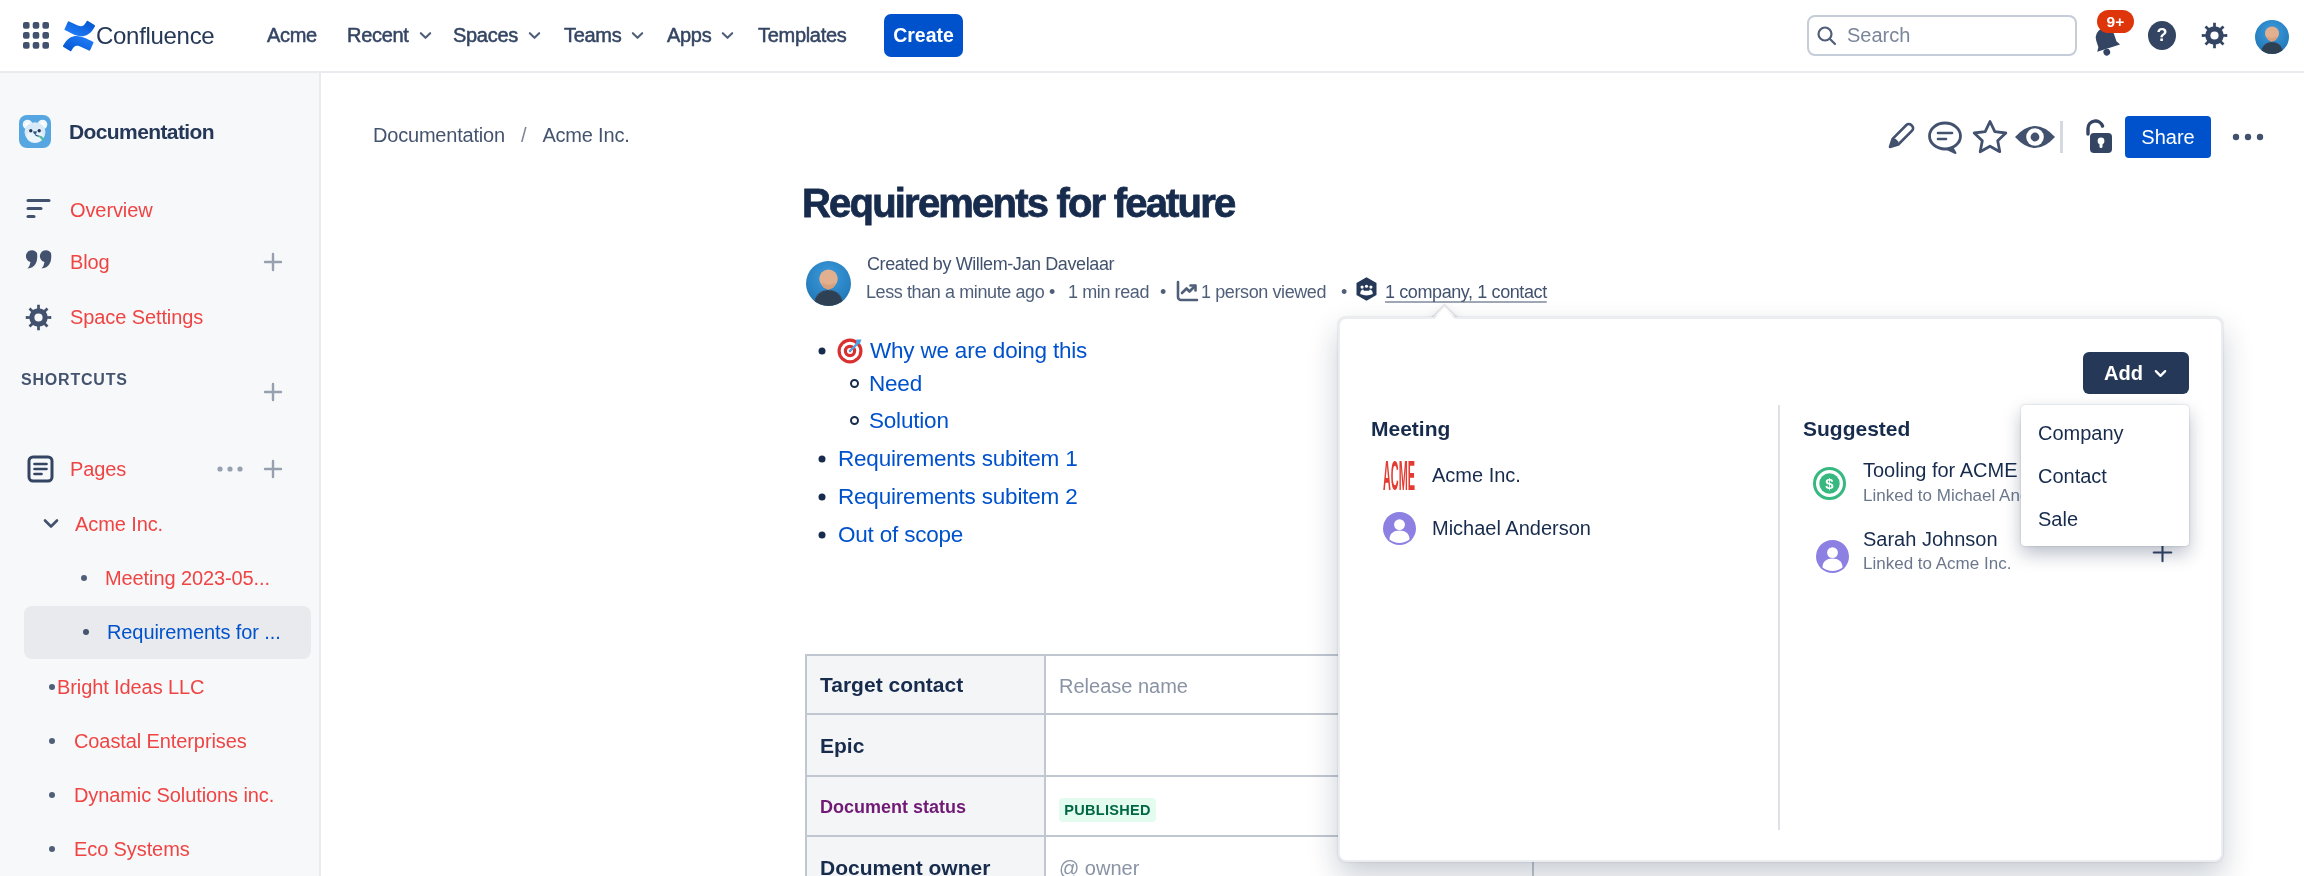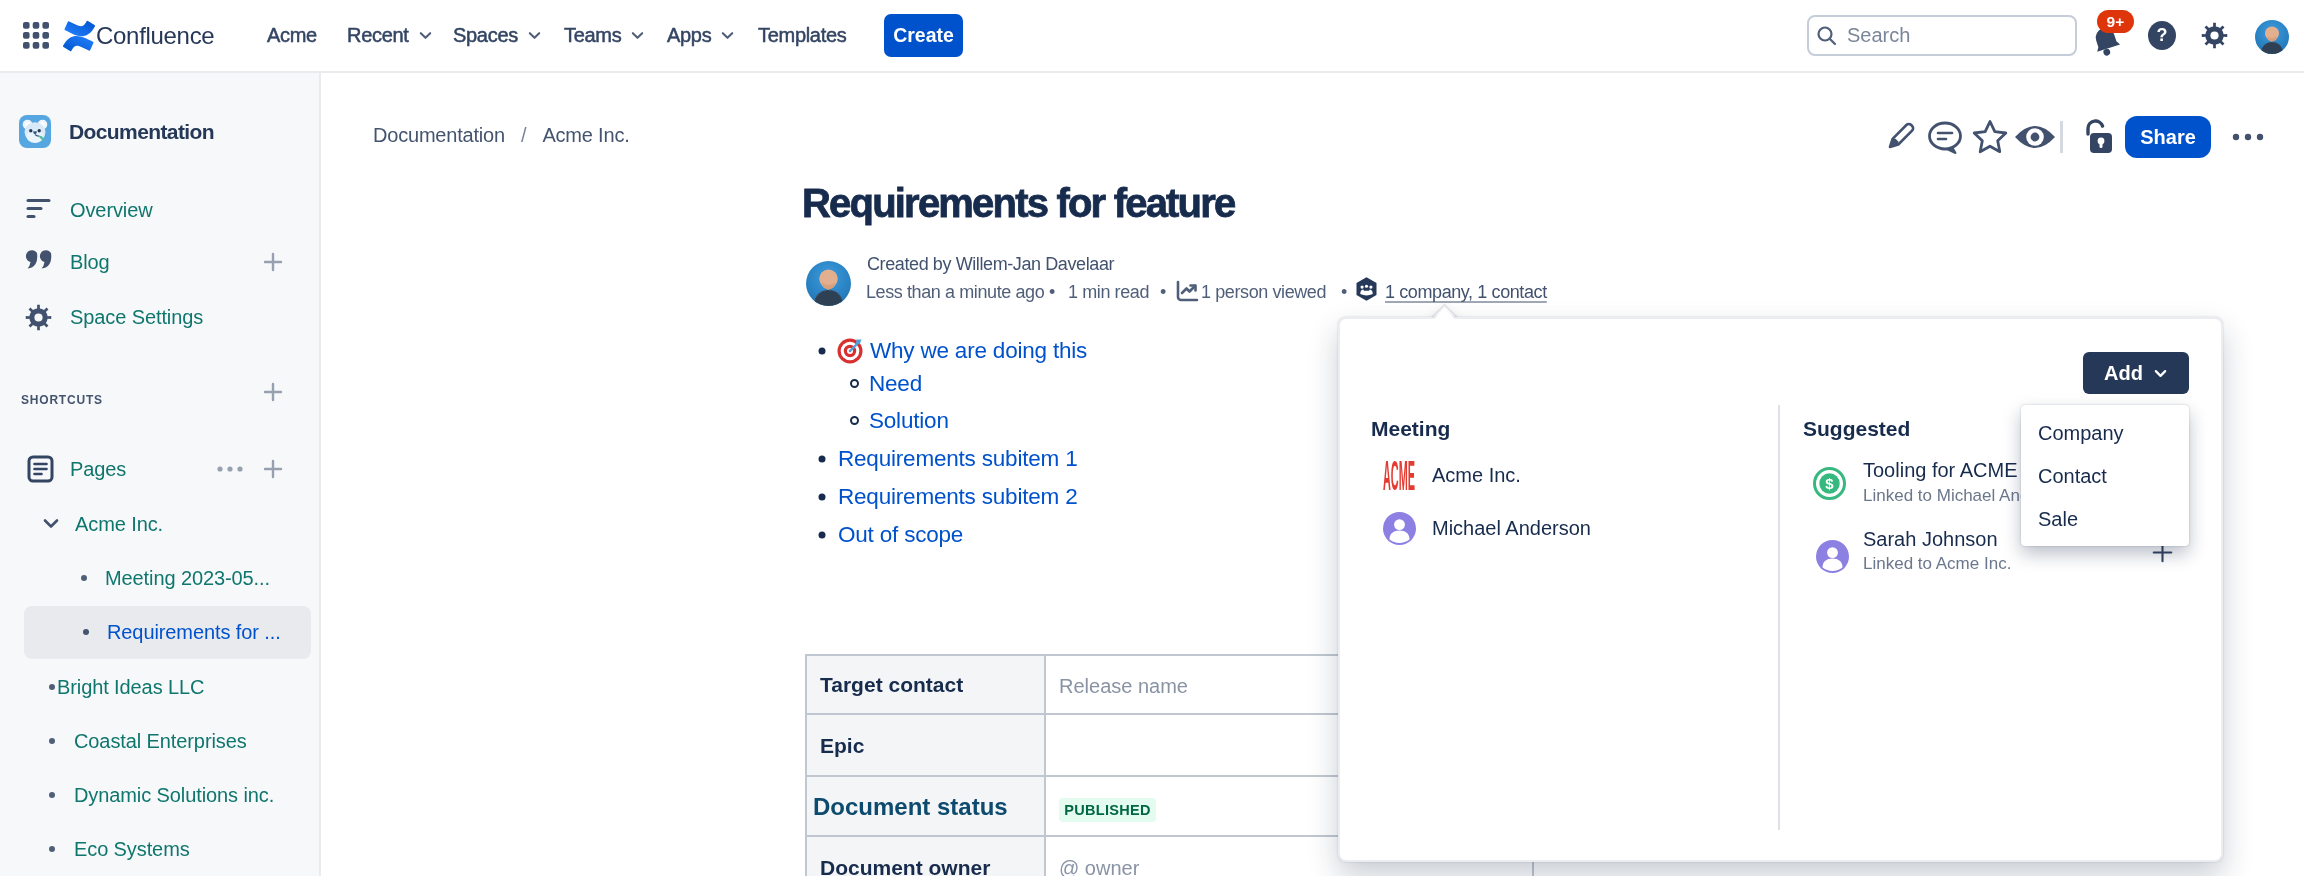--- a/index.html
+++ b/index.html
@@ -2,21 +2,21 @@
 <html><head>
 <meta charset="utf-8">
 <style>
 *{margin:0;padding:0;box-sizing:border-box}
 html,body{width:2304px;height:876px;overflow:hidden;background:#fff;
  font-family:"Liberation Sans",sans-serif;position:relative}
 .abs{position:absolute}
 .nav-item{position:absolute;top:0;height:71px;display:flex;align-items:center;gap:9px;
  font-size:20px;font-weight:400;color:#344563;letter-spacing:-.3px;-webkit-text-stroke:0.5px #344563}
 .chev{width:15px;height:15px}
-.side-item{position:absolute;font-size:20px;color:#0f766e;letter-spacing:-.1px;transform:translateY(-50%)}
+.side-item{position:absolute;font-size:20px;color:#ef4444;letter-spacing:-.1px;transform:translateY(-50%)}
 .dot-b{position:absolute;width:6px;height:6px;border-radius:50%;background:#505F79;transform:translate(-50%,-50%)}
 .plus-g{position:absolute;width:22px;height:22px;transform:translateY(-50%)}
 .meta{position:absolute;font-size:18px;color:#505F79;transform:translateY(-50%);white-space:nowrap;letter-spacing:-.4px}
 .li-link{position:absolute;font-size:22.5px;color:#0052CC;transform:translateY(-50%);white-space:nowrap;letter-spacing:-.2px}
 .popup-name{position:absolute;font-size:20px;color:#172B4D;transform:translateY(-50%);white-space:nowrap}
 .popup-sub{position:absolute;font-size:17px;color:#6B778C;transform:translateY(-50%);white-space:nowrap}
 .dd-item{position:absolute;font-size:20px;color:#172B4D;transform:translateY(-50%);white-space:nowrap}
 </style>
 </head>
 <body>
@@ -143,21 +143,21 @@
   </svg>
 <div class="side-item" style="left:70px;top:262px">Blog</div>
 <svg class="plus-g" style="left:262px;top:262px" viewBox="0 0 22 22">
     <path d="M11 3 v16 M3 11 h16" stroke="#97A0AF" stroke-width="2.4" stroke-linecap="round"></path>
   </svg>
 
 <svg class="abs" style="left:25px;top:304px" width="27" height="27" viewBox="0 0 27 27">
 <path d="M22.00 9.98 L22.60 12.15 L26.23 12.12 L26.23 14.88 L22.60 14.85 L22.00 17.02 L20.89 18.98 L23.47 21.52 L21.52 23.47 L18.98 20.89 L17.02 22.00 L14.85 22.60 L14.88 26.23 L12.12 26.23 L12.15 22.60 L9.98 22.00 L8.02 20.89 L5.48 23.47 L3.53 21.52 L6.11 18.98 L5.00 17.02 L4.40 14.85 L0.77 14.88 L0.77 12.12 L4.40 12.15 L5.00 9.98 L6.11 8.02 L3.53 5.48 L5.48 3.53 L8.02 6.11 L9.98 5.00 L12.15 4.40 L12.12 0.77 L14.88 0.77 L14.85 4.40 L17.02 5.00 L18.98 6.11 L21.52 3.53 L23.47 5.48 L20.89 8.02 Z M13.5 9.4 a4.1 4.1 0 1 0 0 8.2 a4.1 4.1 0 1 0 0 -8.2 Z" fill="#42526E" fill-rule="evenodd"></path>
   </svg>
 <div class="side-item" style="left:70px;top:317px">Space Settings</div>
-<div class="abs" style="left:21px;top:400px;transform:translateY(-50%);font-size:12px;font-weight:700;color:#44546F;letter-spacing:0.8px">SHORTCUTS</div>
+<div class="abs" style="left:21px;top:380px;transform:translateY(-50%);font-size:16px;font-weight:700;color:#44546F;letter-spacing:0.8px">SHORTCUTS</div>
 <svg class="plus-g" style="left:262px;top:392px" viewBox="0 0 22 22">
     <path d="M11 3 v16 M3 11 h16" stroke="#97A0AF" stroke-width="2.4" stroke-linecap="round"></path>
   </svg>
 
 <svg class="abs" style="left:27px;top:455px" width="27" height="28" viewBox="0 0 27 28">
 <rect x="2" y="2" width="23" height="24" rx="4" fill="none" stroke="#344563" stroke-width="3"></rect>
 <g stroke="#344563" stroke-width="2.6" stroke-linecap="round">
       <path d="M7.5 9 h12"></path>
       <path d="M7.5 14 h12"></path>
       <path d="M7.5 19 h7"></path>
@@ -215,21 +215,21 @@
 <circle cx="23" cy="16" r="8.8" fill="#fff"></circle>
     <circle cx="23" cy="16" r="4.4" fill="#42526E"></circle>
   </svg>
 <div class="abs" style="left:2060px;top:121px;width:3px;height:32px;background:#D5DAE0"></div>
 <svg class="abs" style="left:2080px;top:117px" width="36" height="38" viewBox="0 0 36 38">
 <path d="M8 17 v-5.5 a7.5 7.5 0 0 1 14.6 -2.4" fill="none" stroke="#344563" stroke-width="3.4" stroke-linecap="round"></path>
 <rect x="10" y="16" width="22" height="20" rx="4" fill="#344563"></rect>
     <circle cx="21" cy="24" r="3.4" fill="#fff"></circle>
     <rect x="19.5" y="25" width="3" height="6" rx="1.5" fill="#fff"></rect>
   </svg>
-<div class="abs" style="left:2125px;top:116px;width:86px;height:42px;border-radius:12px;background:#0052CC;color:#fff;font-size:20px;font-weight:700;display:flex;align-items:center;justify-content:center">Share</div>
+<div class="abs" style="left:2125px;top:116px;width:86px;height:42px;border-radius:4px;background:#0052CC;color:#fff;font-size:20px;font-weight:400;display:flex;align-items:center;justify-content:center">Share</div>
 <svg class="abs" style="left:2231px;top:129px" width="34" height="16" viewBox="0 0 34 16">
     <g fill="#42526E">
       <circle cx="5" cy="8" r="3.2"></circle>
       <circle cx="17" cy="8" r="3.2"></circle>
       <circle cx="29" cy="8" r="3.2"></circle>
     </g>
   </svg>
 
 <div class="abs" style="left:802px;top:203px;transform:translateY(-50%);font-size:40px;font-weight:700;color:#172B4D;letter-spacing:-1.8px;-webkit-text-stroke:0.8px #172B4D;white-space:nowrap">Requirements for feature</div>
 
@@ -298,21 +298,21 @@
 
 <div class="abs" style="left:805px;top:654px;width:727px;height:222px;border-left:2px solid #C1C7D0;border-top:2px solid #C1C7D0">
 <div style="position:absolute;left:0;top:0;width:239px;height:100%;background:#F4F5F7;border-right:2px solid #C1C7D0"></div>
 <div style="position:absolute;left:0;top:57px;width:100%;height:2px;background:#C1C7D0"></div>
 <div style="position:absolute;left:0;top:119px;width:100%;height:2px;background:#C1C7D0"></div>
 <div style="position:absolute;left:0;top:179px;width:100%;height:2px;background:#C1C7D0"></div>
 <div style="position:absolute;left:725px;top:0;width:2px;height:100%;background:#C1C7D0"></div>
 <div style="position:absolute;left:13px;top:29px;transform:translateY(-50%);font-size:21px;font-weight:700;color:#172B4D">Target contact</div>
 <div style="position:absolute;left:252px;top:30px;transform:translateY(-50%);font-size:20px;color:#8993A4">Release name</div>
 <div style="position:absolute;left:13px;top:90px;transform:translateY(-50%);font-size:21px;font-weight:700;color:#172B4D">Epic</div>
-<div style="position:absolute;left:6px;top:151px;transform:translateY(-50%);font-size:24px;font-weight:700;color:#0c4a6e">Document status</div>
+<div style="position:absolute;left:13px;top:151px;transform:translateY(-50%);font-size:18px;font-weight:700;color:#701a75">Document status</div>
 <div style="position:absolute;left:252px;top:142px;width:97px;height:24px;border-radius:4px;background:#E3FCEF;color:#006644;font-size:14.5px;font-weight:700;letter-spacing:.3px;display:flex;align-items:center;justify-content:center">PUBLISHED</div>
 <div style="position:absolute;left:13px;top:212px;transform:translateY(-50%);font-size:21px;font-weight:700;color:#172B4D">Document owner</div>
 <div style="position:absolute;left:252px;top:212px;transform:translateY(-50%);font-size:20px;color:#8993A4">@ owner</div>
 </div>
 
 <div class="abs" style="left:1431px;top:309px;width:27px;height:27px;background:#fff;border:2px solid #E4E6EA;transform:rotate(45deg);box-shadow:0 0 10px rgba(9,30,66,.06)"></div>
 <div class="abs" style="left:1338px;top:317px;width:885px;height:545px;background:#fff;border-radius:8px;border:2px solid #ECEDF0;box-shadow:0 14px 30px rgba(9,30,66,.22),0 0 2px rgba(9,30,66,.2)"></div>
 <div class="abs" style="left:1435px;top:313px;width:19px;height:19px;background:#fff;transform:rotate(45deg)"></div>
 
 <div class="abs" style="left:2083px;top:352px;width:106px;height:42px;border-radius:6px;background:#253858;color:#fff;display:flex;align-items:center;justify-content:center;gap:10px;font-size:20px;font-weight:600">Add<svg width="15" height="15" viewBox="0 0 16 16">

